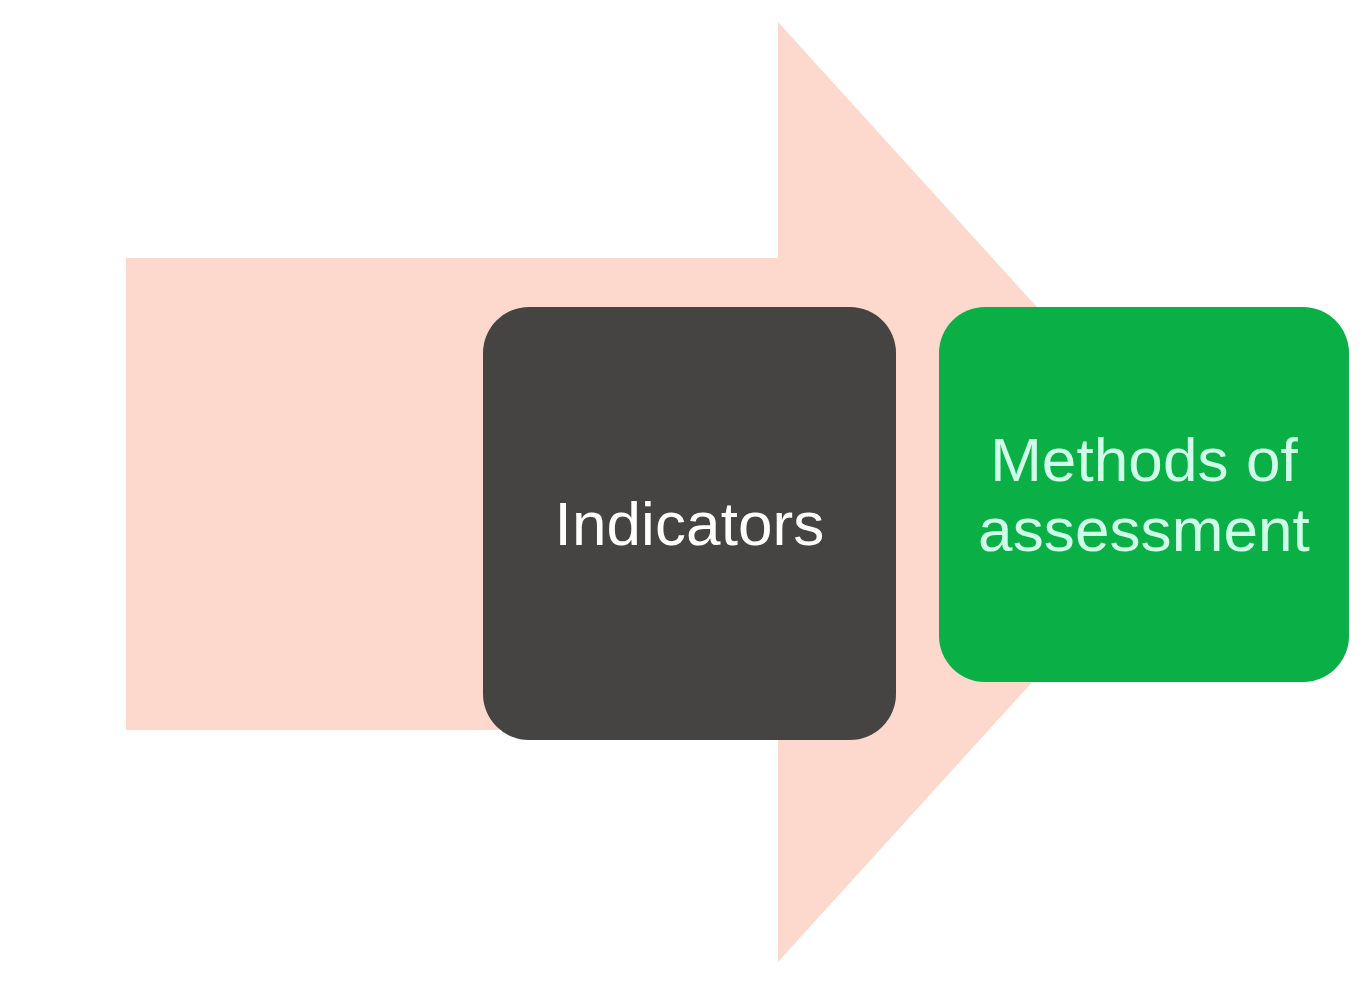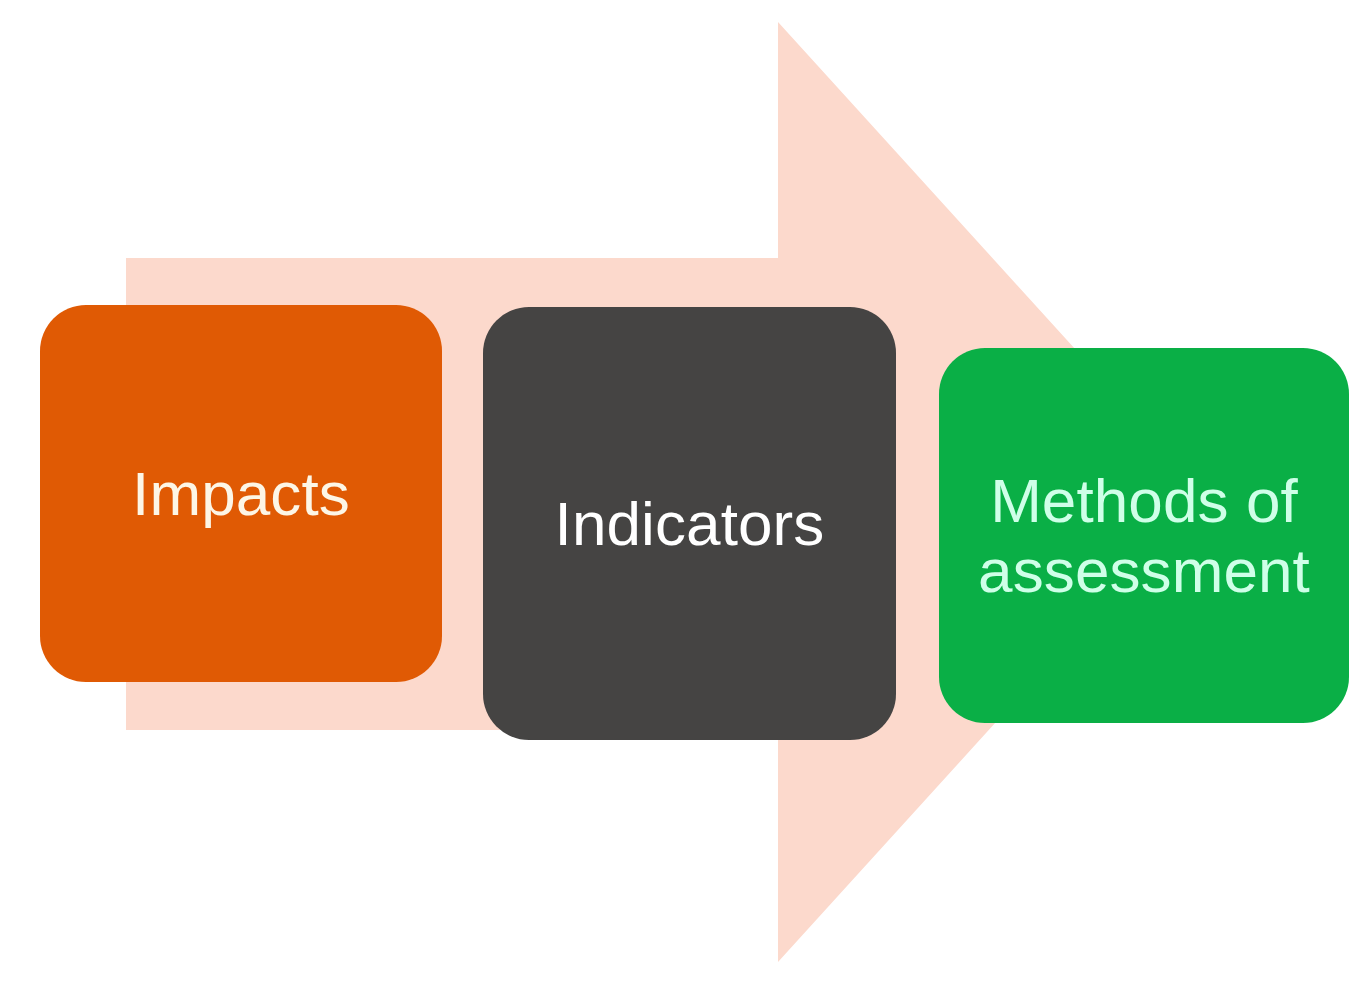--- a/index.html
+++ b/index.html
@@ -60,35 +60,31 @@
     font-size: 62px;
   }
   #box-methods {
     left: 939px;
     top: 307px;
     width: 410px;
     height: 375px;
     background: #0AAF46;
     color: #CFFFE8;
     font-size: 62px;
-    margin-top: 41px;
   }
 </style>
 </head>
 <body>
 
 <div id="canvas">
 
   <svg id="arrow-layer" viewBox="0 0 1371 986" xmlns="http://www.w3.org/2000/svg" aria-hidden="true">
     <polygon points="126,258 778,258 778,22 1205,492 778,962 778,730 126,730" fill="#FCD9CC"></polygon>
   </svg>
 
-  <div class="node-box" id="box-impacts">
-    <span class="node-label">Impacts</span>
-  </div>
 
   <div class="node-box" id="box-indicators">
     <span class="node-label">Indicators</span>
   </div>
 
   <div class="node-box" id="box-methods">
     <span class="node-label">Methods of
 assessment</span>
   </div>
 

